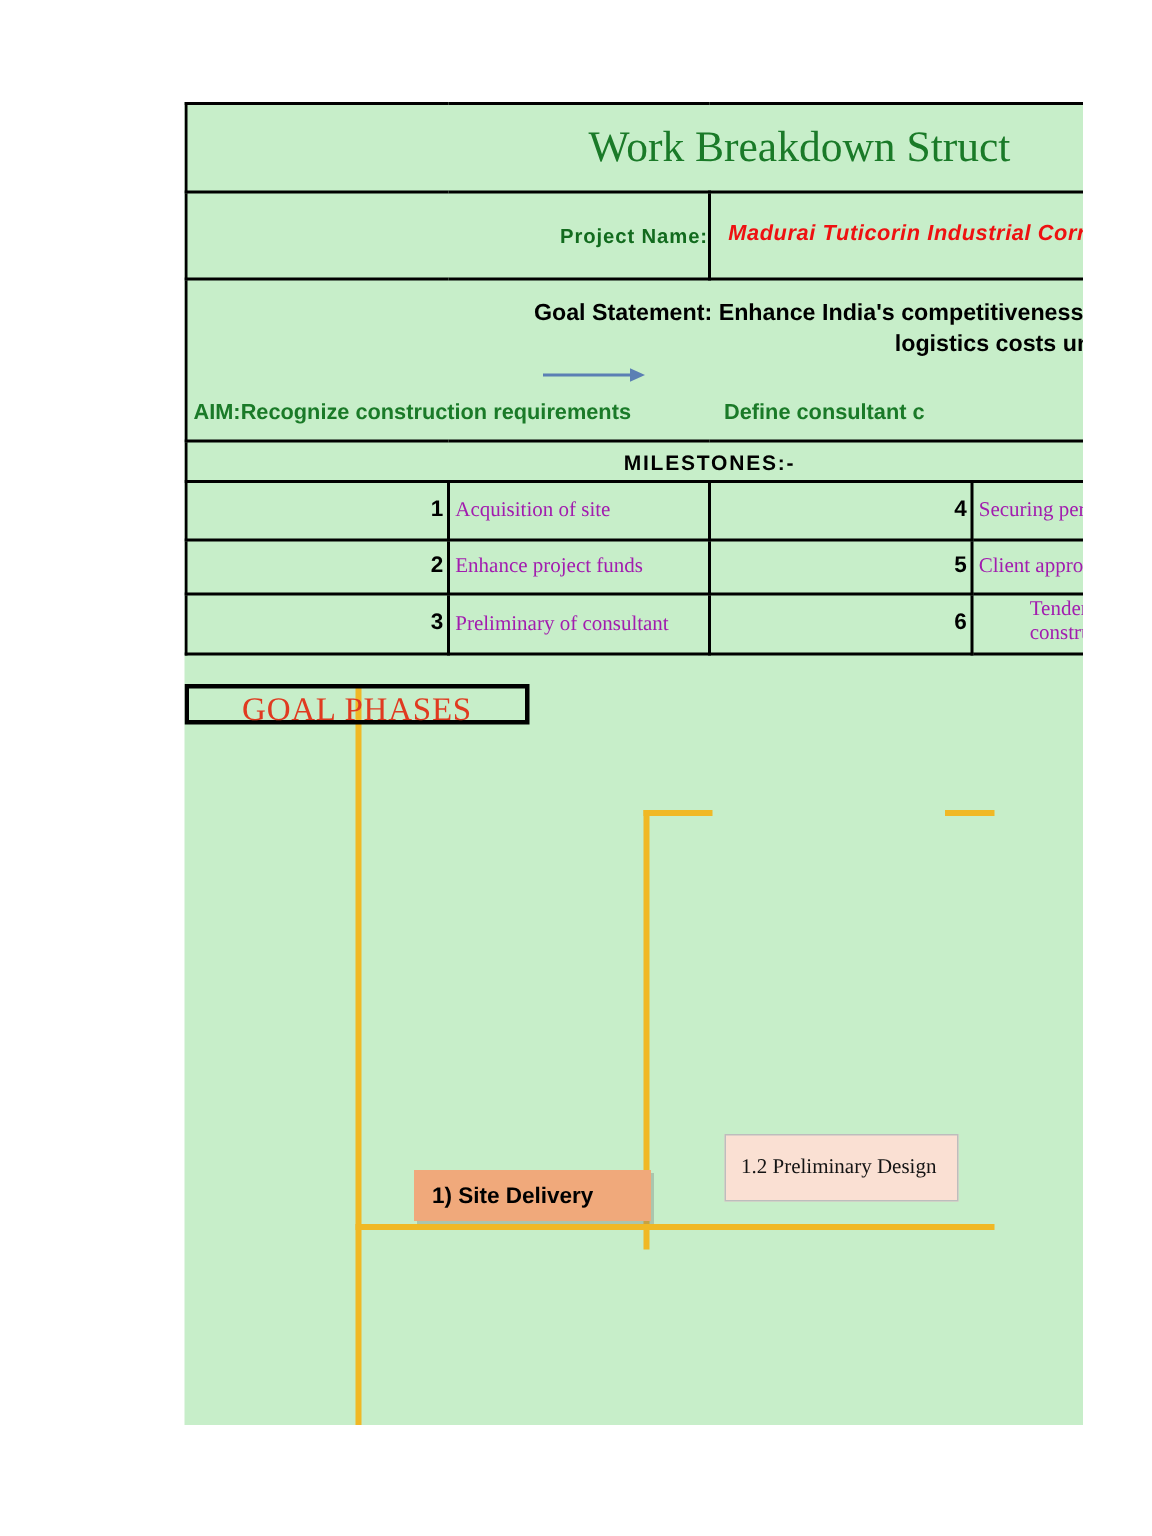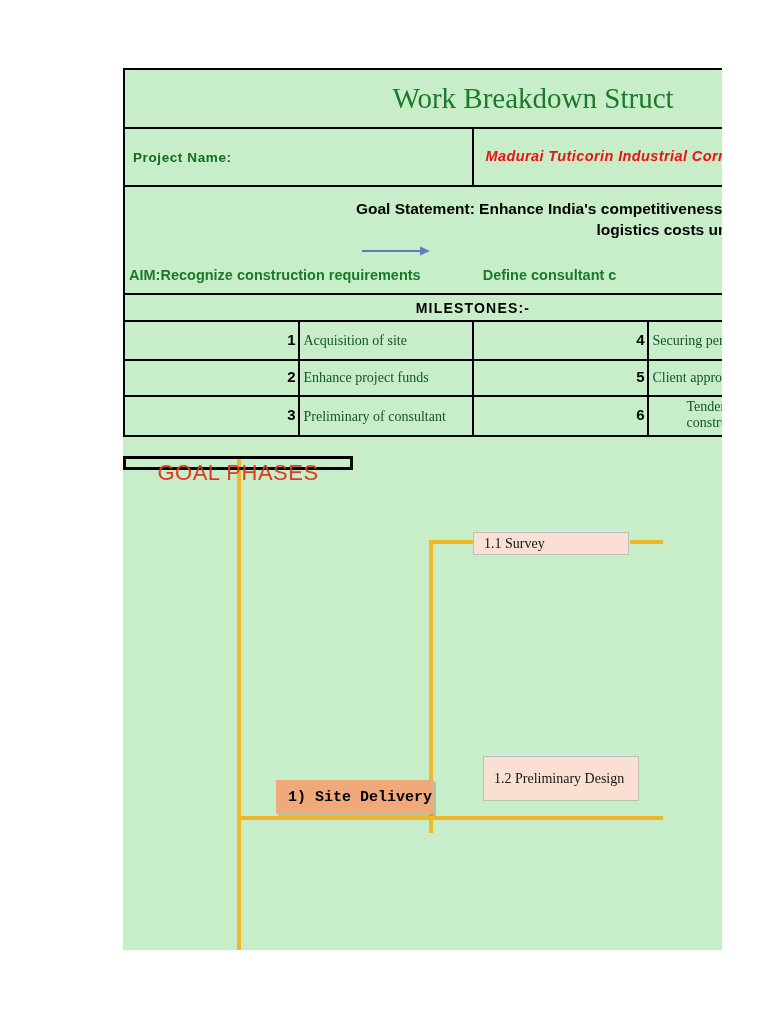--- a/index.html
+++ b/index.html
@@ -52,20 +52,21 @@
     white-space: nowrap;
   }
 
   .pname-label {
     height: 56px;
     font-size: 13.5px;
     font-weight: bold;
     color: #126b1e;
     letter-spacing: 0.6px;
     padding-left: 8px !important;
+    text-align: right;
   }
   .pname-value {
     text-align: center;
     font-size: 14.5px;
     font-weight: bold;
     font-style: italic;
     color: #ee1111;
     letter-spacing: 0.4px;
     line-height: 1.5;
     padding: 0 6px !important;
@@ -119,41 +120,41 @@
     font-weight: bold;
     color: #000000;
     font-family: "Liberation Sans", sans-serif;
     padding-right: 2px !important;
     vertical-align: bottom;
     padding-bottom: 3px !important;
   }
   .ms-cell {
     font-family: "Liberation Serif", serif;
     font-size: 14px;
-    color: #14532d;
+    color: #a21caf;
     padding-left: 4px !important;
     vertical-align: middle;
     margin-left: 40px;
   }
   .ms-cell.indent { padding-left: 38px !important; vertical-align: bottom; padding-bottom: 3px !important;}
   .row-a { height: 39px; }
   .row-b { height: 36px; }
   .row-c { height: 40px; }
   .ms-cell.top { vertical-align: top; padding-top: 2px !important; line-height: 1.15; }
 
   
   #goal-phases {
     position: absolute;
     left: 0px;
     top: 388px;
     width: 230px;
-    height: 14px;
+    height: 27px;
     border: 3px solid #000000;
     background: transparent;
-    font-family: Liberation Sans, sans-serif;
+    font-family: Liberation Serif, serif;
     font-size: 22px;
     color: #e03a20;
     text-align: center;
     line-height: 27px;
     letter-spacing: 0.5px;
     box-sizing: border-box;
     z-index: 5;
   }
 
   
@@ -172,21 +173,21 @@
     border: 1px solid #bdbdbd;
     font-family: "Liberation Serif", serif;
     font-size: 14px;
     color: #141414;
     padding-left: 10px;
   }
   .node-main {
     background: #f0a97b;
     border: none;
     box-shadow: 2px 2px 0 rgba(120,120,120,0.35);
-    font-family: Liberation Mono, monospace;
+    font-family: Liberation Sans, sans-serif;
     font-size: 15px;
     font-weight: bold;
     color: #000000;
     padding-left: 12px;
   }
 </style>
 </head>
 <body>
 
 <div id="canvas">
@@ -254,19 +255,18 @@
   <div class="ln" style="left:306px; top:472px; width:46px; height:4px;"></div>
 
   <div class="ln" style="left:252px; top:748px; width:260px; height:4px;"></div>
 
   <div class="ln" style="left:507px; top:472px; width:33px; height:4px;"></div>
 
   <div class="ln" style="left:507px; top:748px; width:33px; height:4px;"></div>
 
   <div id="goal-phases">GOAL PHASES</div>
 
-  <div class="node node-sub" style="left:350px; top:464px; width:156px; height:23px;">1.1 Survey</div>
 
   <div class="node node-sub" style="left:360px; top:688px; width:156px; height:45px;">1.2 Preliminary Design</div>
 
   <div class="node node-main" style="left:153px; top:712px; width:158px; height:34px;">1) Site Delivery</div>
 
 </div>
 
 </body></html>

